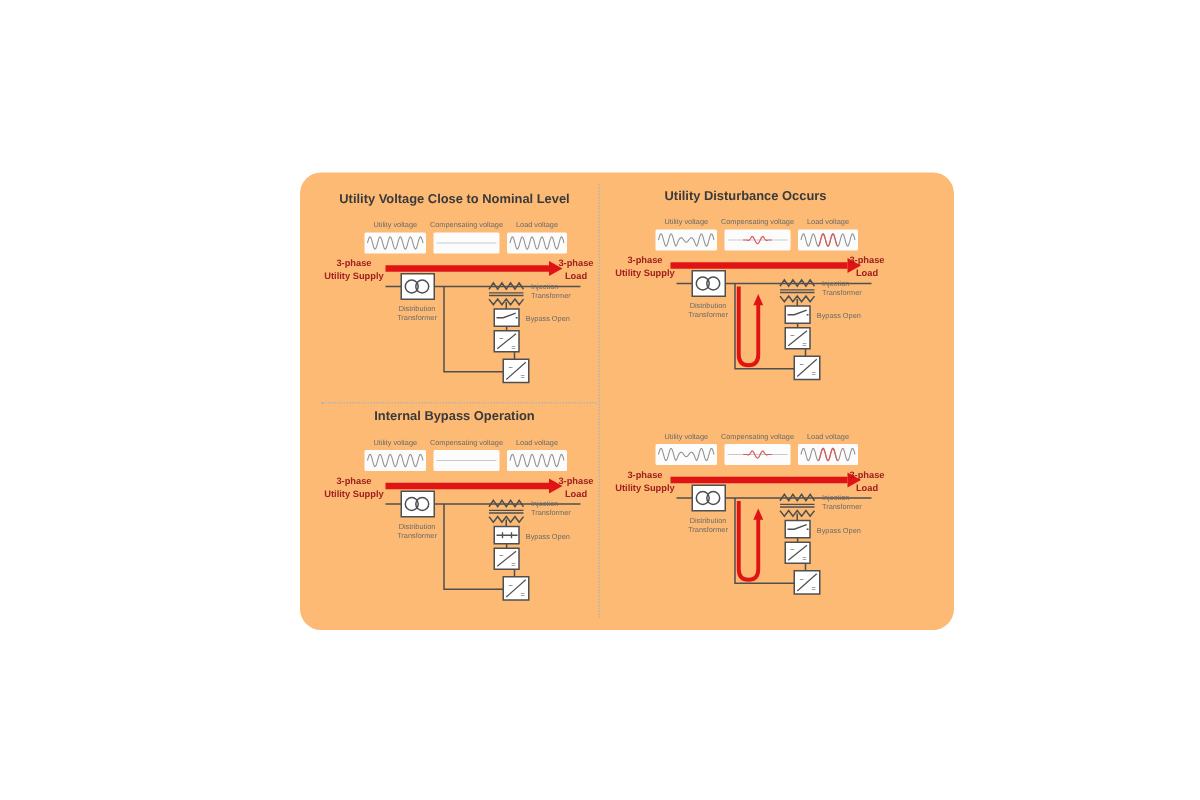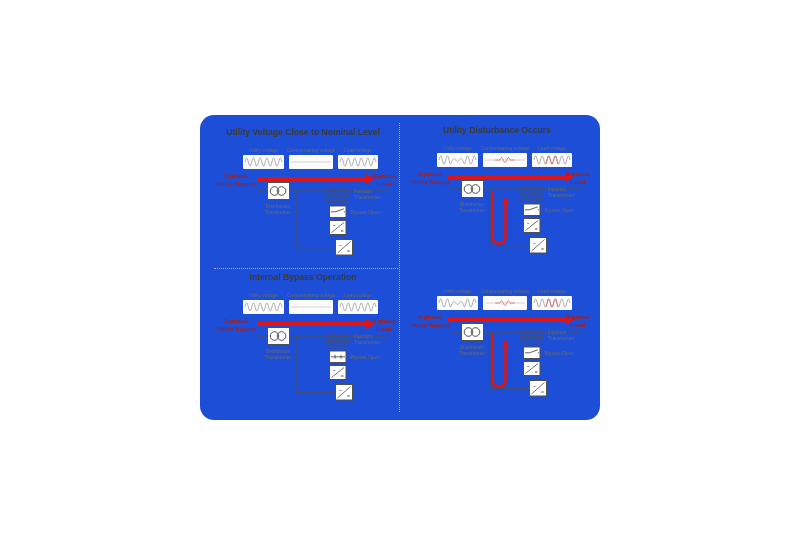--- a/index.html
+++ b/index.html
@@ -1,19 +1,19 @@
 <!DOCTYPE html>
 <html><head>
 <meta charset="utf-8">
 <style>
   html,body{margin:0;padding:0;background:#ffffff;}
   .stage{position:relative;width:800px;height:533px;background:#ffffff;overflow:hidden;
          font-family:"Liberation Sans",sans-serif;}
-  .figure-bg{position:absolute;left:200px;top:115px;width:400px;height:305px;
-             background:#1d4ed8;border-radius:14px;}
+  .figure-bg{position:absolute;left:200px;top:115px;width:436px;height:305px;
+             background:#fdba74;border-radius:14px;}
   .sep-v{position:absolute;left:199px;top:8px;width:0;height:289px;
          border-left:1px dotted #b3b3b3;}
   .sep-h{position:absolute;left:14px;top:153px;width:184px;height:0;
          border-top:1px dotted #b3b3b3;}
   svg.quad{position:absolute;width:200px;height:150px;overflow:visible;}
   svg text{font-family:"Liberation Sans",sans-serif;}
 </style>
 </head>
 <body>
 

